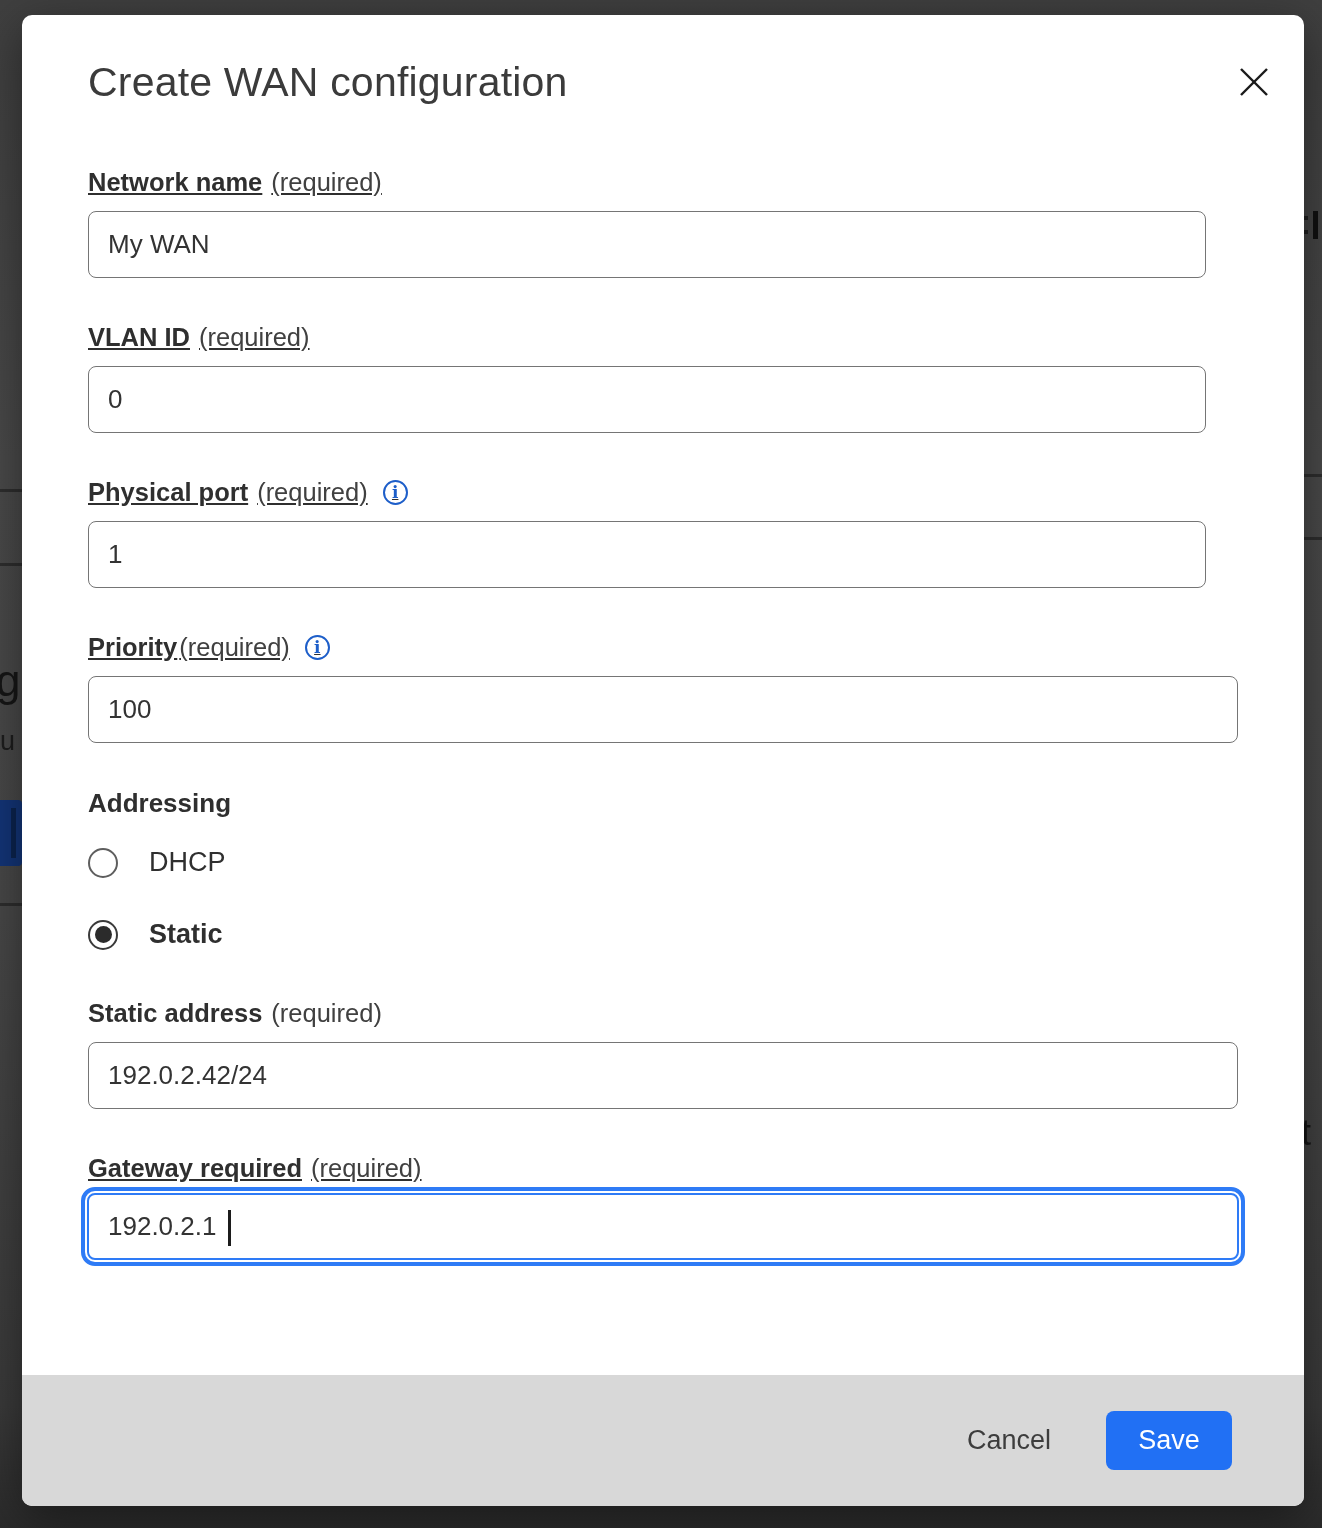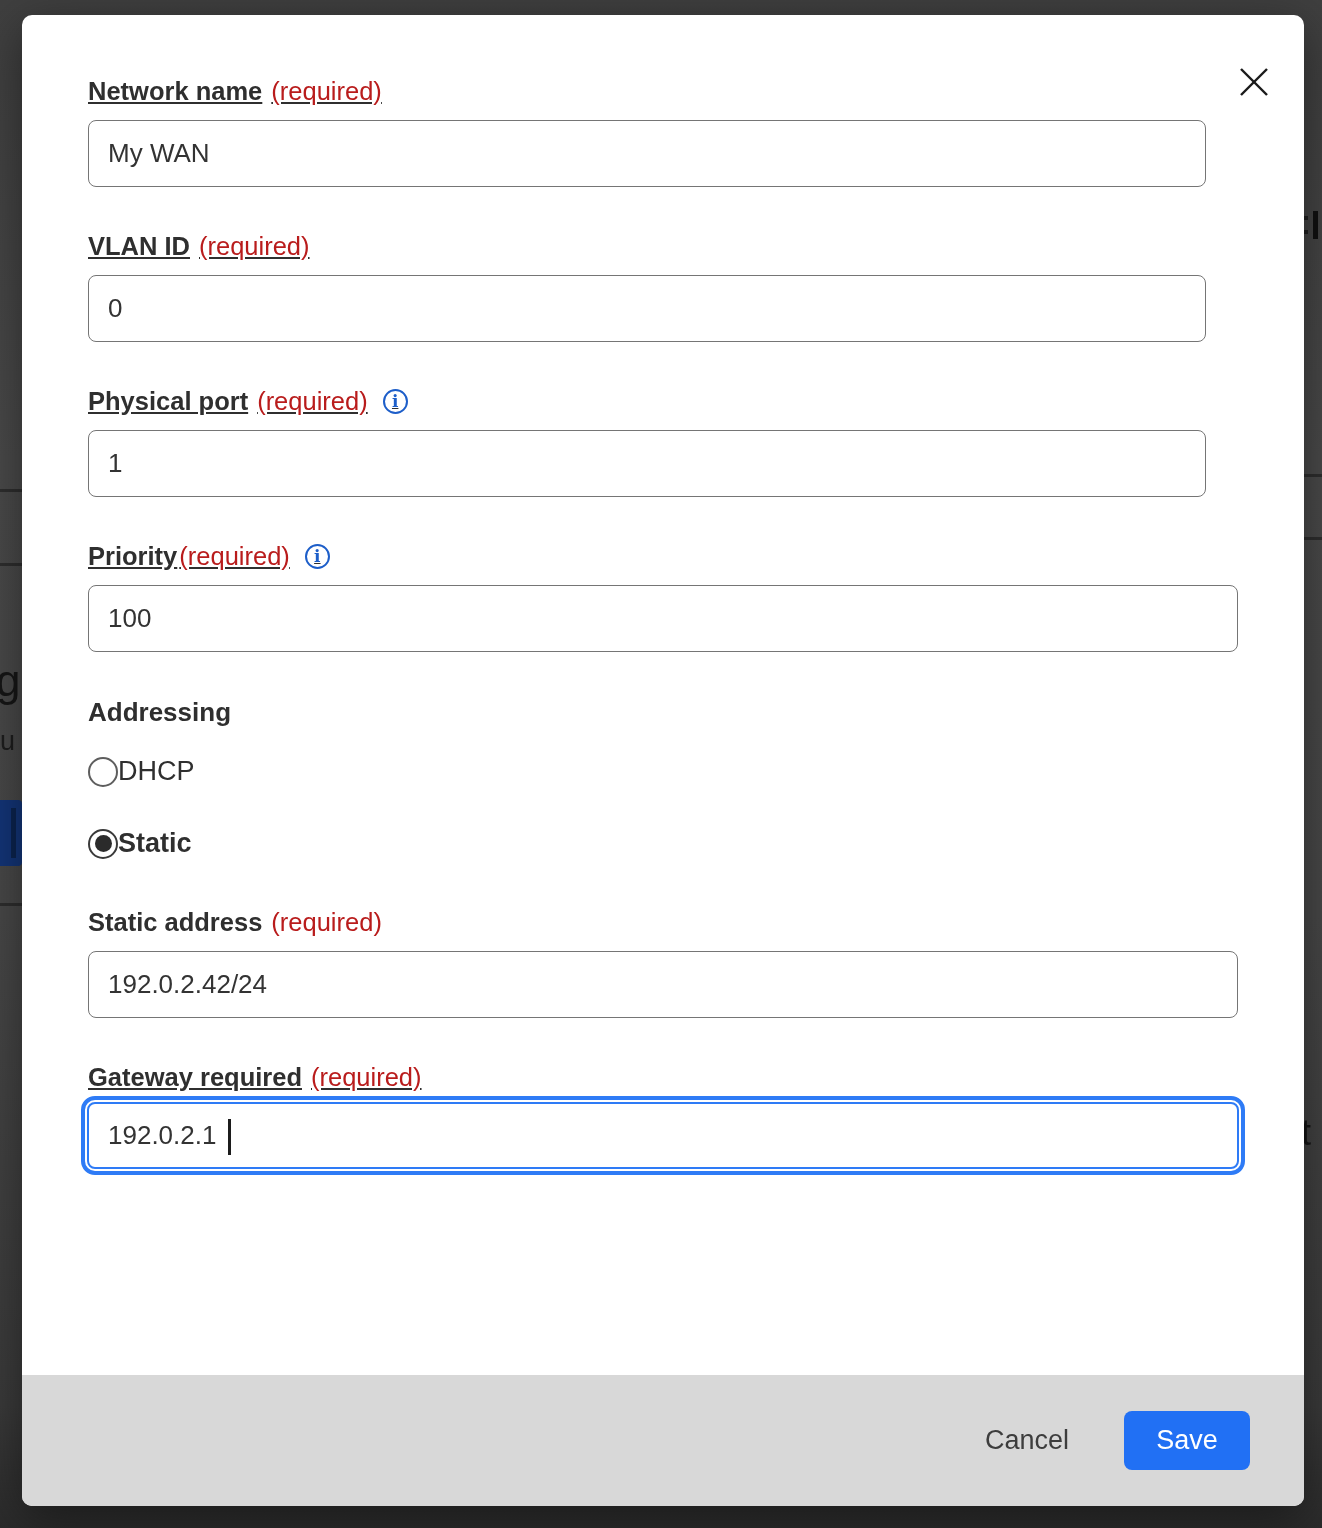--- a/index.html
+++ b/index.html
@@ -33,21 +33,21 @@
     position:absolute; top:48px; right:30px; width:40px; height:40px;
     background:none; border:none; cursor:pointer; display:flex; align-items:center; justify-content:center;
   }
 
   .dialog-title {
     margin-top:44px; font-size:41px; font-weight:500; color:#3b3b3b; letter-spacing:0.2px;
   }
 
   .field-label { font-size:25.5px; color:#2f2f2f; display:flex; align-items:center; }
   .field-label .lbl { font-weight:700; }
-  .field-label .req { font-weight:400; color:#b91c1c; margin-left:9px; }
+  .field-label .req { font-weight:400; color:#404040; margin-left:9px; }
   .field-label .req.tight { margin-left:2px; }
 
   .mt-label-1 { margin-top:62px;text-decoration:underline; }
   .mt-label   { margin-top:45px;text-decoration:underline; }
 
   .text-input {
     display:block; margin-top:14px; height:67px; border:1.5px solid #757575; border-radius:8px;
     font-family:"Liberation Sans", sans-serif; font-size:26px; color:#333;
     padding:0 18px 0 19px; background:#fff; outline:none;
   }
@@ -65,35 +65,35 @@
 
   .radio-row { display:flex; align-items:center; cursor:pointer; }
   .radio-row.first { margin-top:28px; }
   .radio-row.second { margin-top:41px; }
   .radio-circle {
     width:30px; height:30px; border-radius:50%; border:2.5px solid #5e5e5e; background:#fff;
     display:flex; align-items:center; justify-content:center; flex:0 0 auto;
   }
   .radio-circle.checked { border-color:#3a3a3a; }
   .radio-circle.checked::after { content:""; width:17px; height:17px; border-radius:50%; background:#2b2b2b; }
-  .radio-label { font-size:27px; color:#2f2f2f; }
+  .radio-label { margin-left:31px; font-size:27px; color:#2f2f2f; }
   .radio-label.bold { font-weight:700; }
 
   
   .focus-wrap {
     position:relative; margin-top:4px; margin-left:-7px; width:1164px;
     border:4.5px solid #2e7bf6; border-radius:14px; padding:2px; background:#fff;
   }
   .focus-wrap .text-input { margin-top:0; width:100%; border:2.5px solid #2e7bf6; }
   .caret { position:absolute; left:143px; top:19px; width:2.5px; height:36px; background:#1c1c1c; }
 
   
   .modal-footer {
     position:absolute; left:0; right:0; bottom:0; height:131px; background:#d8d8d8;
-    display:flex; align-items:center; justify-content:flex-end; padding-right:54px; gap:49px;
+    display:flex; align-items:center; justify-content:flex-end; padding-right:72px; gap:49px;
   }
   .cancel-btn {
     background:none; border:none; font-family:"Liberation Sans", sans-serif;
     font-size:27px; color:#3d3d3d; cursor:pointer; padding:10px 6px;
   }
   .save-btn {
     border:none; border-radius:8px; width:126px; height:59px;
     font-family:"Liberation Sans", sans-serif; font-size:27px; color:#ffffff; cursor:pointer;
   }
 </style>
@@ -119,20 +119,21 @@
   <button class="close-btn">
     <span>
       <svg width="34" height="34" viewBox="0 0 34 34">
         <line x1="4" y1="4" x2="30" y2="30" stroke="#1a1a1a" stroke-width="2.4"></line>
         <line x1="30" y1="4" x2="4" y2="30" stroke="#1a1a1a" stroke-width="2.4"></line>
       </svg>
     </span>
   </button>
 
   <div class="modal-body">
+    <h1 class="dialog-title">Create WAN configuration</h1>
 
     <div class="field-label mt-label-1">
       <span class="lbl">Network name</span>
       <span class="req">(required)</span>
     </div>
     <input class="text-input w-narrow" type="text" value="My WAN" style="">
 
     <div class="field-label mt-label">
       <span class="lbl">VLAN ID</span>
       <span class="req">(required)</span>

